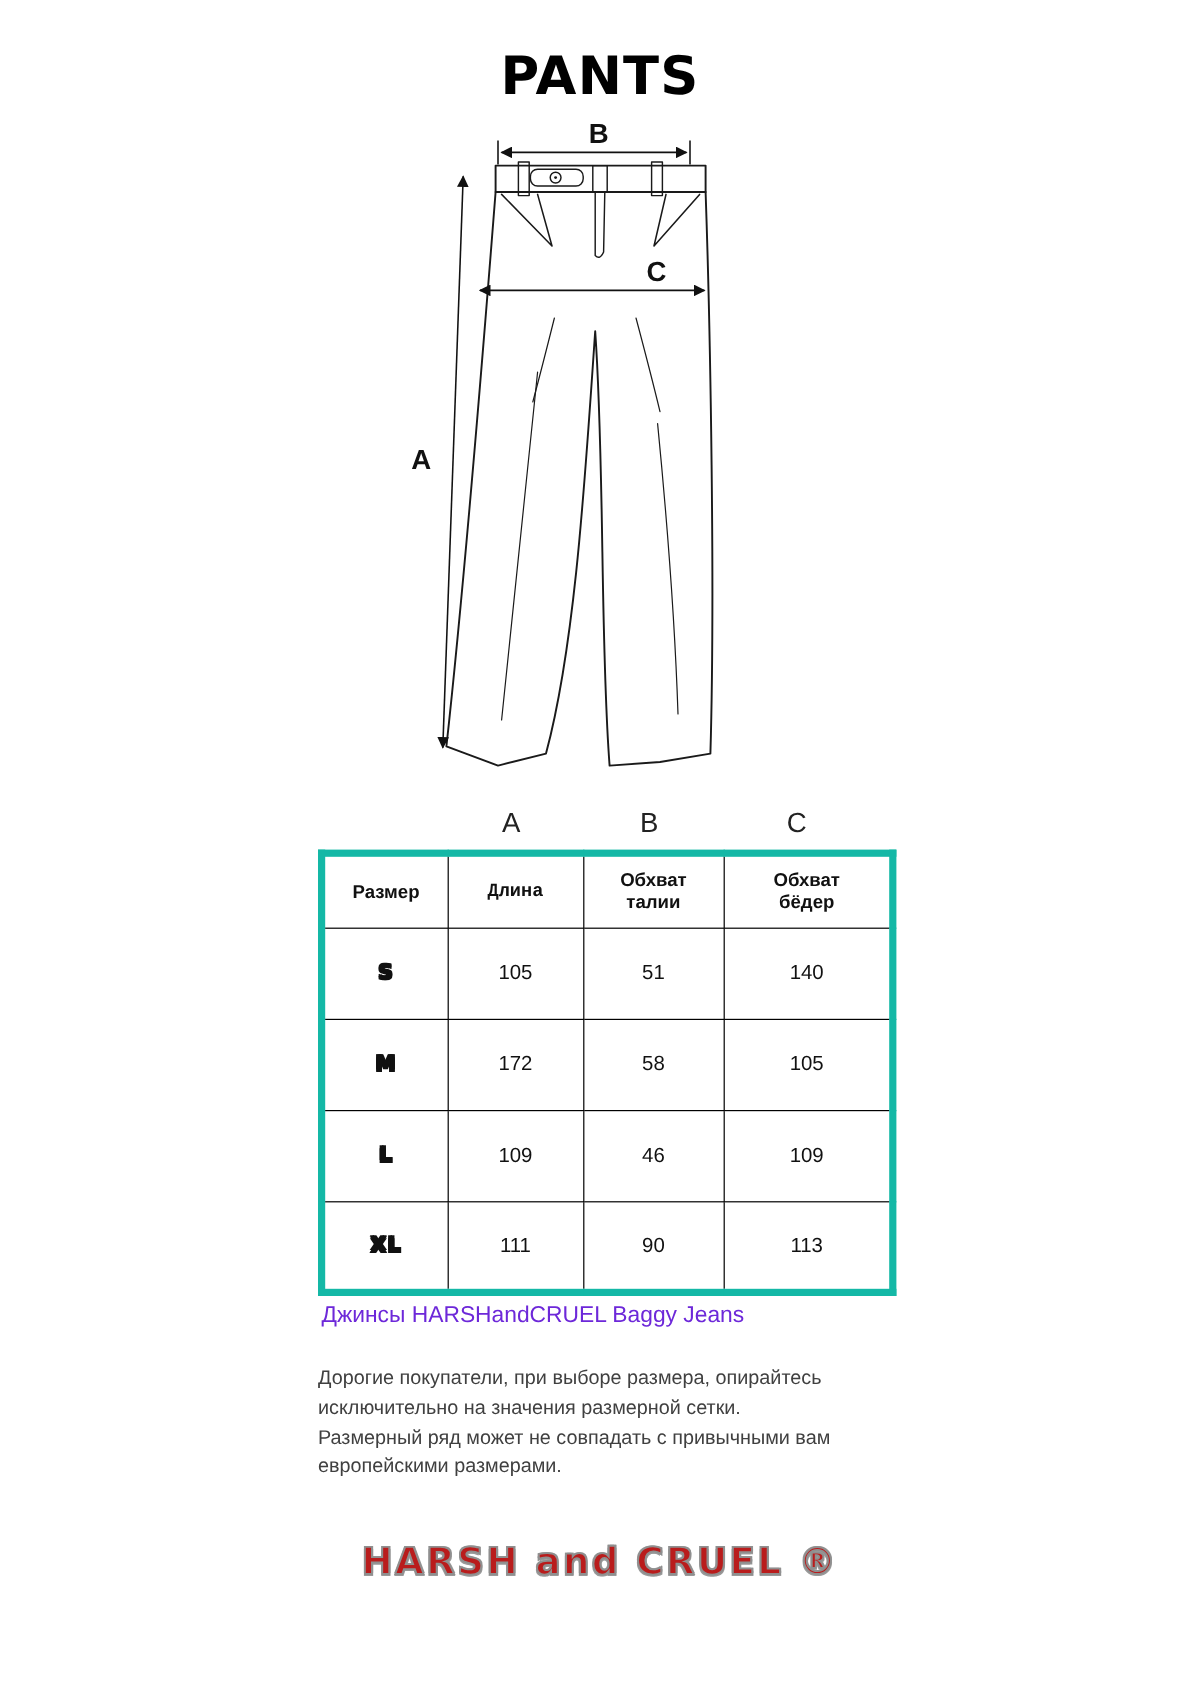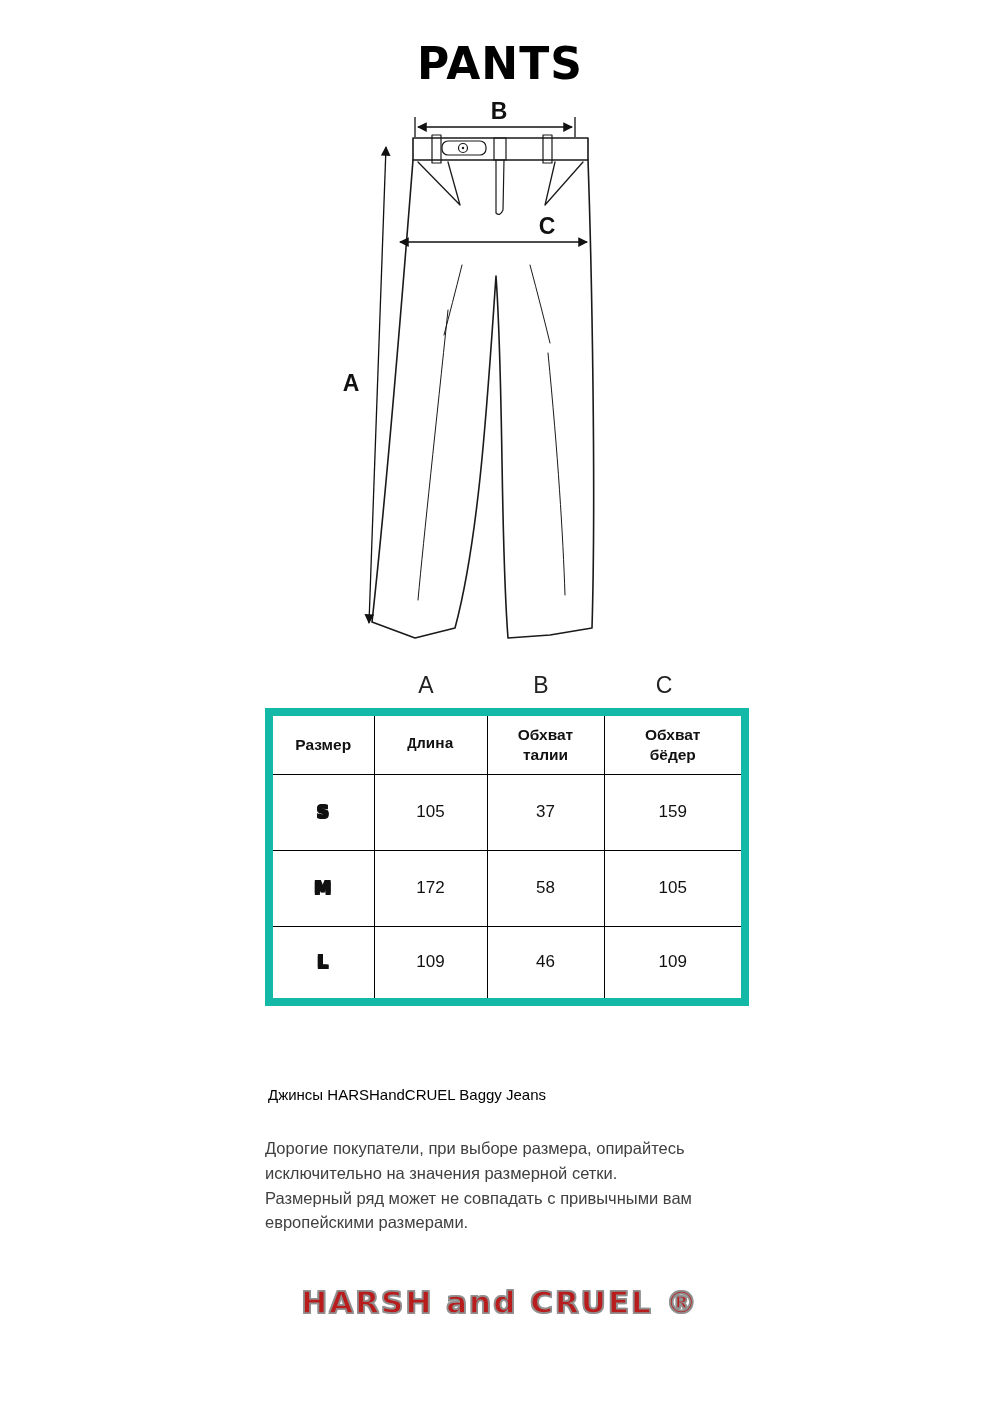--- a/index.html
+++ b/index.html
@@ -55,21 +55,21 @@
     table-layout: fixed;
     width: 476px;
   }
   .size-table th, .size-table td {
     border: 1.5px solid #000;
     text-align: center;
     vertical-align: middle;
     font-size: 17px;
     color: #111;
   }
-  .size-table { border: 8px solid #14b8a6; }
+  .size-table { border: 6px solid #14b8a6; }
   .size-table th {
     height: 62px;
     font-size: 15.5px;
     font-weight: 700;
     white-space: pre-line;
     line-height: 1.25;
   }
   .size-table td { height: 76px; }
   .col-size  { width: 105px; }
   .col-len   { width: 113px; font-family: Liberation Mono, monospace; }
@@ -82,22 +82,22 @@
     font-weight: 700;
     letter-spacing: 1px;
     color: #fff;
     -webkit-text-stroke: 1.3px #111;
     text-shadow: -1px -1px 0 #111, 1px -1px 0 #111, -1px 1px 0 #111, 1px 1px 0 #111;
   }
 
   .caption {
     position: absolute;
     left: 268px; top: 1086px;
-    font-size: 15px;
-    color: #000000;
+    font-size: 19px;
+    color: #6d28d9;
   }
   .note {
     position: absolute;
     left: 265px; top: 1136px;
     font-size: 16.5px;
     line-height: 1.5;
     color: #404040;
     white-space: pre-line;
   }
   .brand-logo {
@@ -176,35 +176,41 @@
       <th class="col-size">Размер</th>
       <th class="col-len">Длина</th>
       <th class="col-waist">Обхват
 талии</th>
       <th class="col-hips">Обхват
 бёдер</th>
     </tr>
     <tr>
       <td class="size-glyph">S</td>
       <td>105</td>
-      <td>37</td>
-      <td>159</td>
+      <td>51</td>
+      <td>140</td>
     </tr>
     <tr>
       <td class="size-glyph">M</td>
       <td>172</td>
       <td>58</td>
       <td>105</td>
     </tr>
     <tr>
       <td class="size-glyph">L</td>
       <td>109</td>
       <td>46</td>
       <td>109</td>
     </tr>
+    <tr>
+      <td class="size-glyph">XL</td>
+      <td>111</td>
+      <td>90</td>
+      <td>113</td>
+    </tr>
   </tbody>
     </table>
 
   <div class="caption">Джинсы HARSHandCRUEL Baggy Jeans</div>
 
   <div class="note">Дорогие покупатели, при выборе размера, опирайтесь
 исключительно на значения размерной сетки.
 Размерный ряд может не совпадать с привычными вам
 европейскими размерами.</div>
 

